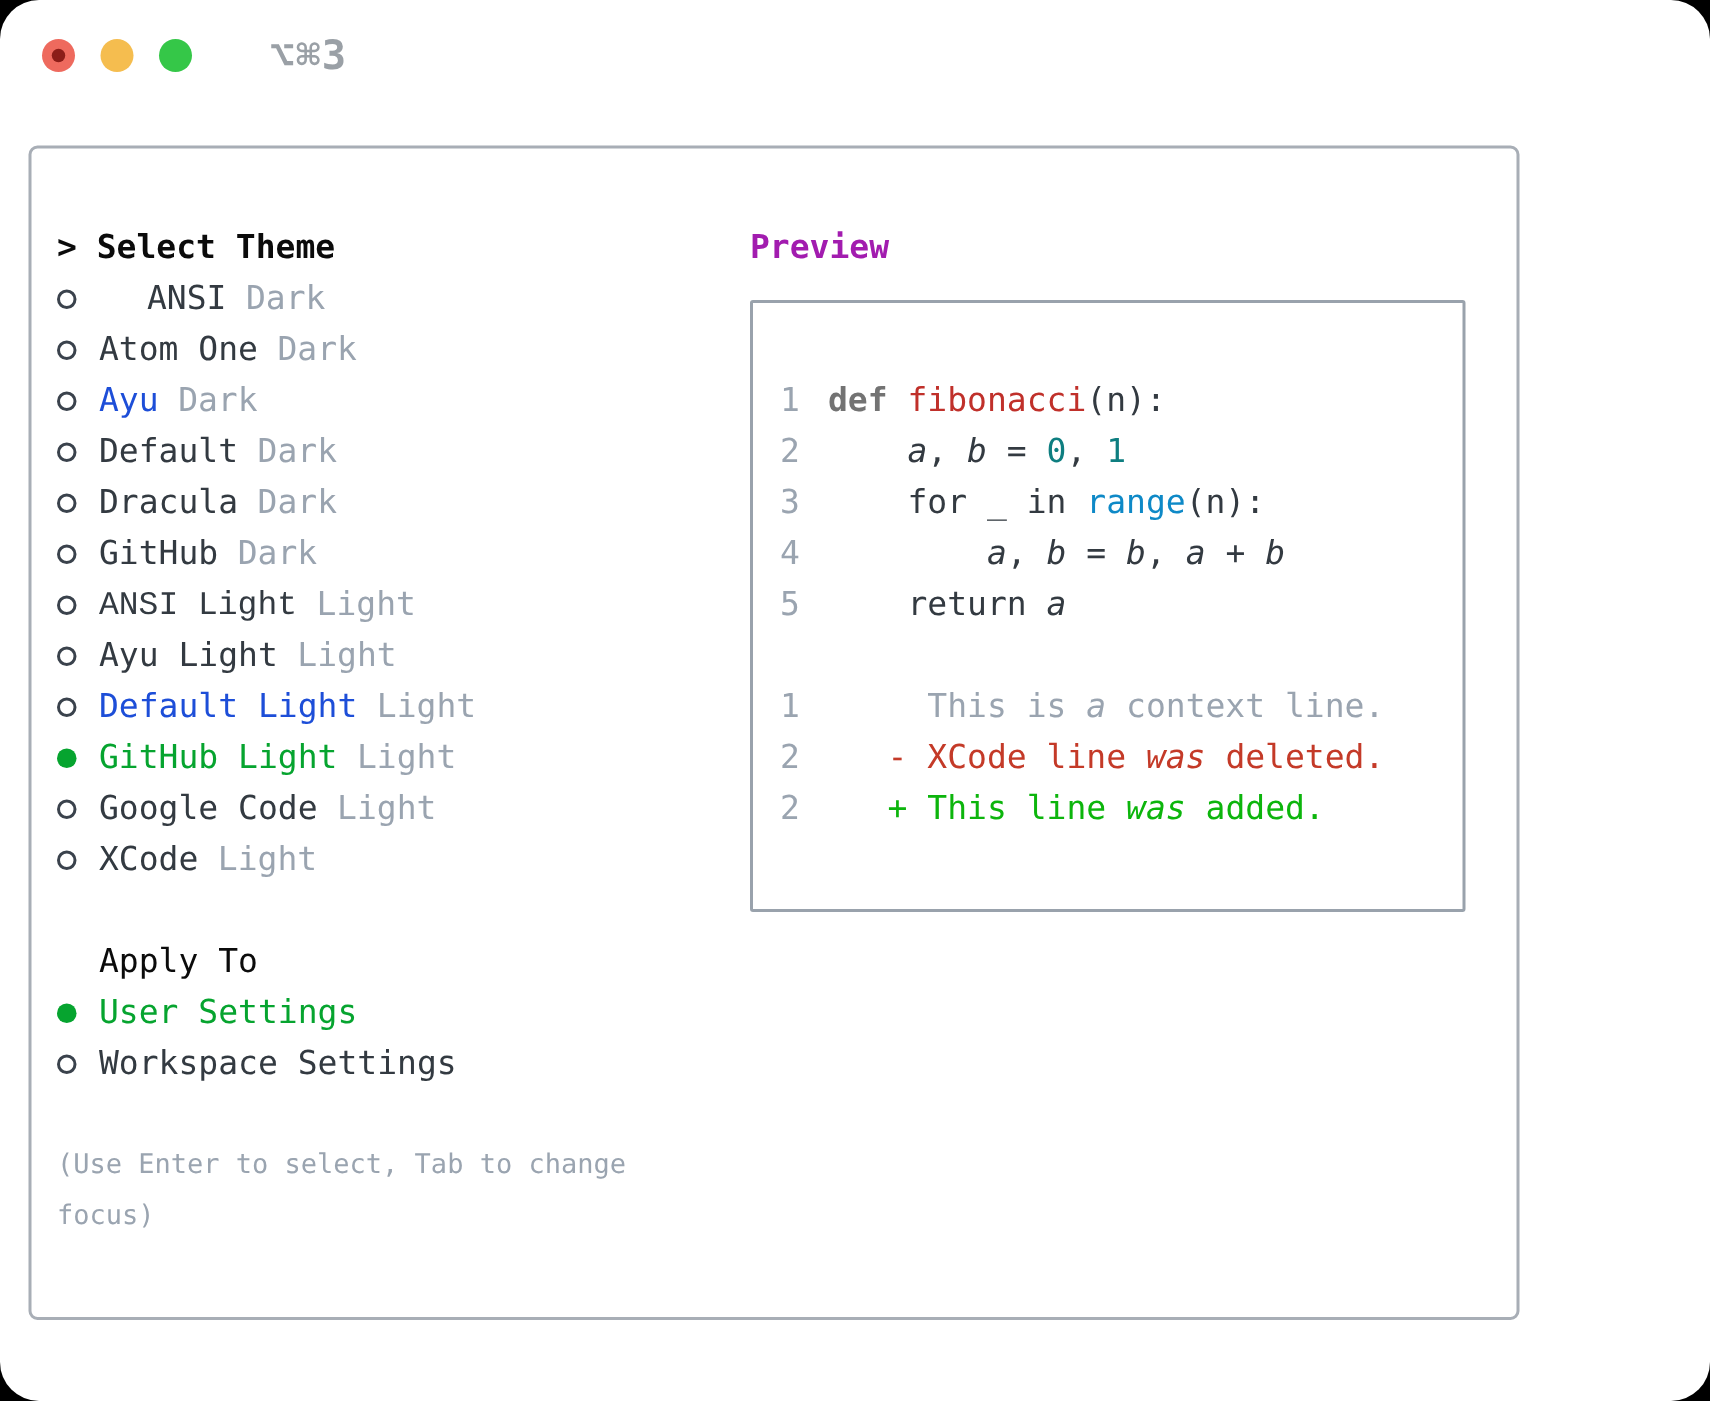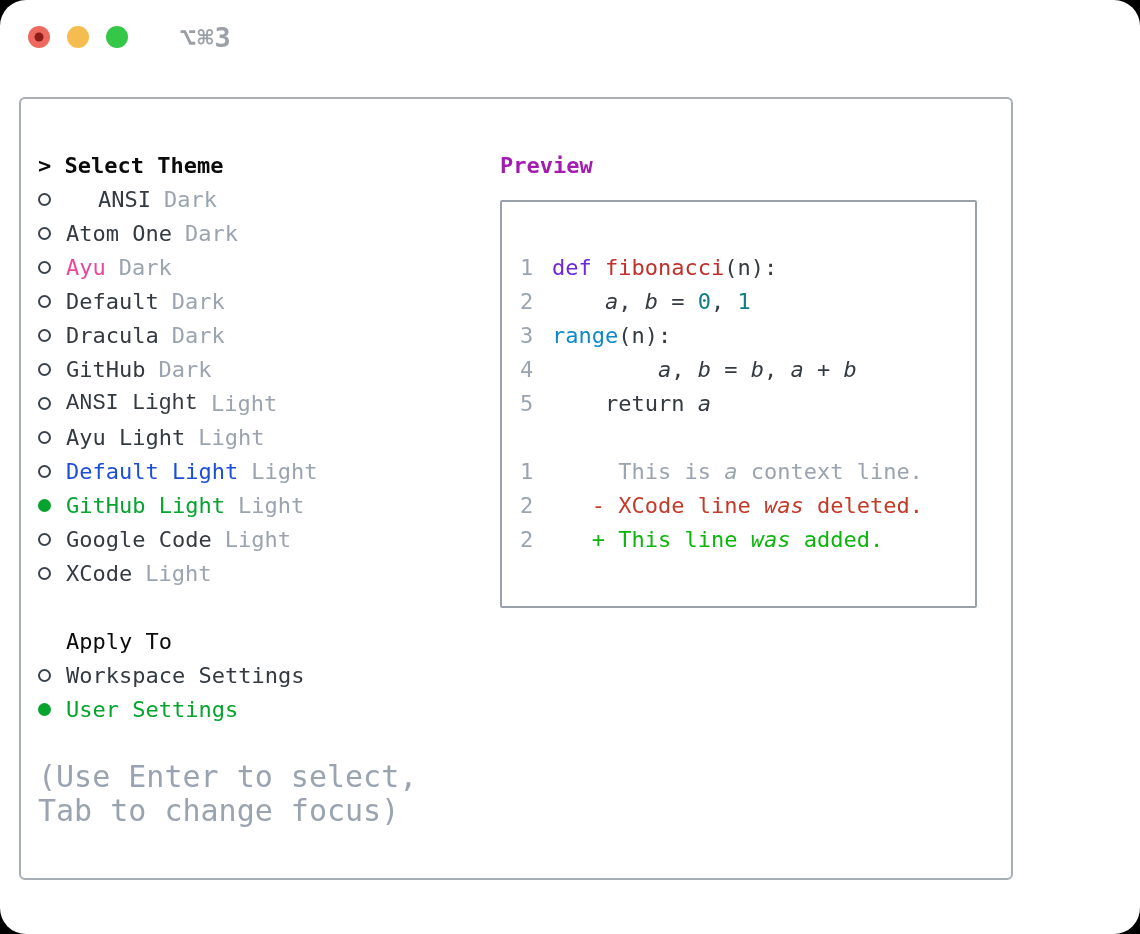--- a/index.html
+++ b/index.html
@@ -37,21 +37,21 @@
   .hdr{font-weight:bold;}
   .marker{
     width:13px;height:13px;border-radius:50%;box-sizing:border-box;
     margin-right:15px;flex:0 0 auto;
   }
   .marker.off{border:2px solid #3a424c;background:transparent;}
   .marker.on{border:none;}
   .tag{margin-left:13px;}
   .indented{padding-left:28px;}
   .hint{
-    width:400px;font-size:30px;line-height:34px;white-space:normal;
+    width:400px;font-size:18px;line-height:34px;white-space:normal;
   }
   
   .preview-box{
     margin-top:18px;width:477px;height:408px;box-sizing:border-box;
     border:2px solid #99a2ac;border-radius:2px;background:#fff;
     padding:48px 0 0 18px;overflow:hidden;
   }
   .prev-row{height:34px;display:flex;align-items:center;font-size:22px;white-space:pre;}
   .lnum{display:inline-block;width:32px;flex:0 0 auto;}
   .spacer{height:34px;}
@@ -75,47 +75,47 @@
 
   <div class="panel">
 
     <div class="col-left">
       <div class="row hdr" style="color: rgb(11, 11, 11);">
         <span>&gt; </span><span>Select Theme</span>
       </div>
       <div id="theme-list">
           <div class="row"><span class="marker off"></span><span style="color: rgb(51, 58, 65); margin-left: 32px;">ANSI</span><span class="tag" style="color: rgb(154, 164, 176);">Dark</span></div>
           <div class="row"><span class="marker off"></span><span style="color: rgb(51, 58, 65);">Atom One</span><span class="tag" style="color: rgb(154, 164, 176);">Dark</span></div>
-          <div class="row"><span class="marker off"></span><span style="color: #ec4899;">Ayu</span><span class="tag" style="color: rgb(154, 164, 176);">Dark</span></div>
+          <div class="row"><span class="marker off"></span><span style="color: #1d4ed8;">Ayu</span><span class="tag" style="color: rgb(154, 164, 176);">Dark</span></div>
           <div class="row"><span class="marker off"></span><span style="color: rgb(51, 58, 65);">Default</span><span class="tag" style="color: rgb(154, 164, 176);">Dark</span></div>
           <div class="row"><span class="marker off"></span><span style="color: rgb(51, 58, 65);">Dracula</span><span class="tag" style="color: rgb(154, 164, 176);">Dark</span></div>
           <div class="row"><span class="marker off"></span><span style="color: rgb(51, 58, 65);">GitHub</span><span class="tag" style="color: rgb(154, 164, 176);">Dark</span></div>
           <div class="row"><span class="marker off"></span><span style="color: rgb(51, 58, 65); font-family: Liberation Mono, monospace;">ANSI Light</span><span class="tag" style="color: rgb(154, 164, 176);">Light</span></div>
           <div class="row"><span class="marker off"></span><span style="color: rgb(51, 58, 65);">Ayu Light</span><span class="tag" style="color: rgb(154, 164, 176);">Light</span></div>
           <div class="row"><span class="marker off"></span><span style="color: #1d4ed8;">Default Light</span><span class="tag" style="color: rgb(154, 164, 176);">Light</span></div>
           <div class="row"><span class="marker on" style="background: rgb(6, 164, 47);"></span><span style="color: rgb(6, 164, 47);">GitHub Light</span><span class="tag" style="color: rgb(154, 164, 176);">Light</span></div>
           <div class="row"><span class="marker off"></span><span style="color: rgb(51, 58, 65);">Google Code</span><span class="tag" style="color: rgb(154, 164, 176);">Light</span></div>
           <div class="row"><span class="marker off"></span><span style="color: rgb(51, 58, 65);">XCode</span><span class="tag" style="color: rgb(154, 164, 176);">Light</span></div>
         </div>
       <div class="row blank"></div>
       <div class="row indented" id="apply-hdr" style="color: rgb(11, 11, 11);">Apply To</div>
       <div id="apply-list">
+          <div class="row"><span class="marker on" style="background: rgb(6, 164, 47);"></span><span style="color: rgb(6, 164, 47);">User Settings</span></div>
           <div class="row"><span class="marker off"></span><span style="color: rgb(51, 58, 65);">Workspace Settings</span></div>
-          <div class="row"><span class="marker on" style="background: rgb(6, 164, 47);"></span><span style="color: rgb(6, 164, 47);">User Settings</span></div>
         </div>
       <div class="row blank"></div>
       <div class="hint" id="hint" style="color: rgb(154, 164, 176);">(Use Enter to select, Tab to change focus)</div>
     </div>
 
     <div class="col-right">
       <div class="row hdr" id="preview-hdr" style="color: #a21caf;">Preview</div>
       <div class="preview-box" id="preview-box">
-          <div class="prev-row"><span class="lnum" style="color: rgb(154, 164, 176);">1</span><span style="color: #6d28d9;">def </span><span style="color: rgb(192, 48, 42);">fibonacci</span><span style="color: rgb(51, 58, 65);">(n):</span></div>
+          <div class="prev-row"><span class="lnum" style="color: rgb(154, 164, 176);">1</span><span style="color: #737373; font-weight: bold;">def </span><span style="color: rgb(192, 48, 42);">fibonacci</span><span style="color: rgb(51, 58, 65);">(n):</span></div>
           <div class="prev-row"><span class="lnum" style="color: rgb(154, 164, 176);">2</span><span style="color: rgb(51, 58, 65);">    </span><span class="it" style="color: rgb(51, 58, 65);">a</span><span style="color: rgb(51, 58, 65);">, </span><span class="it" style="color: rgb(51, 58, 65);">b</span><span style="color: rgb(51, 58, 65);"> = </span><span style="color: rgb(14, 126, 128);">0</span><span style="color: rgb(51, 58, 65);">, </span><span style="color: rgb(14, 126, 128);">1</span></div>
-          <div class="prev-row"><span class="lnum" style="color: rgb(154, 164, 176);">3</span><span style="color: rgb(14, 137, 199);">range</span><span style="color: rgb(51, 58, 65);">(n):</span></div>
+          <div class="prev-row"><span class="lnum" style="color: rgb(154, 164, 176);">3</span><span style="color: rgb(51, 58, 65);">    for _ in </span><span style="color: rgb(14, 137, 199);">range</span><span style="color: rgb(51, 58, 65);">(n):</span></div>
           <div class="prev-row"><span class="lnum" style="color: rgb(154, 164, 176);">4</span><span style="color: rgb(51, 58, 65);">        </span><span class="it" style="color: rgb(51, 58, 65);">a</span><span style="color: rgb(51, 58, 65);">, </span><span class="it" style="color: rgb(51, 58, 65);">b</span><span style="color: rgb(51, 58, 65);"> = </span><span class="it" style="color: rgb(51, 58, 65);">b</span><span style="color: rgb(51, 58, 65);">, </span><span class="it" style="color: rgb(51, 58, 65);">a</span><span style="color: rgb(51, 58, 65);"> + </span><span class="it" style="color: rgb(51, 58, 65);">b</span></div>
           <div class="prev-row"><span class="lnum" style="color: rgb(154, 164, 176);">5</span><span style="color: rgb(51, 58, 65);">    return </span><span class="it" style="color: rgb(51, 58, 65);">a</span></div>
           <div class="spacer"></div>
           <div class="prev-row"><span class="lnum" style="color: rgb(154, 164, 176);">1</span><span style="color: rgb(154, 164, 176);">     This is </span><span class="it" style="color: rgb(154, 164, 176);">a</span><span style="color: rgb(154, 164, 176);"> context line.</span></div>
           <div class="prev-row"><span class="lnum" style="color: rgb(154, 164, 176);">2</span><span style="color: rgb(196, 58, 40);">   - XCode line </span><span class="it" style="color: rgb(196, 58, 40);">was</span><span style="color: rgb(196, 58, 40);"> deleted.</span></div>
           <div class="prev-row"><span class="lnum" style="color: rgb(154, 164, 176);">2</span><span style="color: rgb(12, 181, 12);">   + This line </span><span class="it" style="color: rgb(12, 181, 12);">was</span><span style="color: rgb(12, 181, 12);"> added.</span></div>
         </div>
     </div>
 
   </div>

